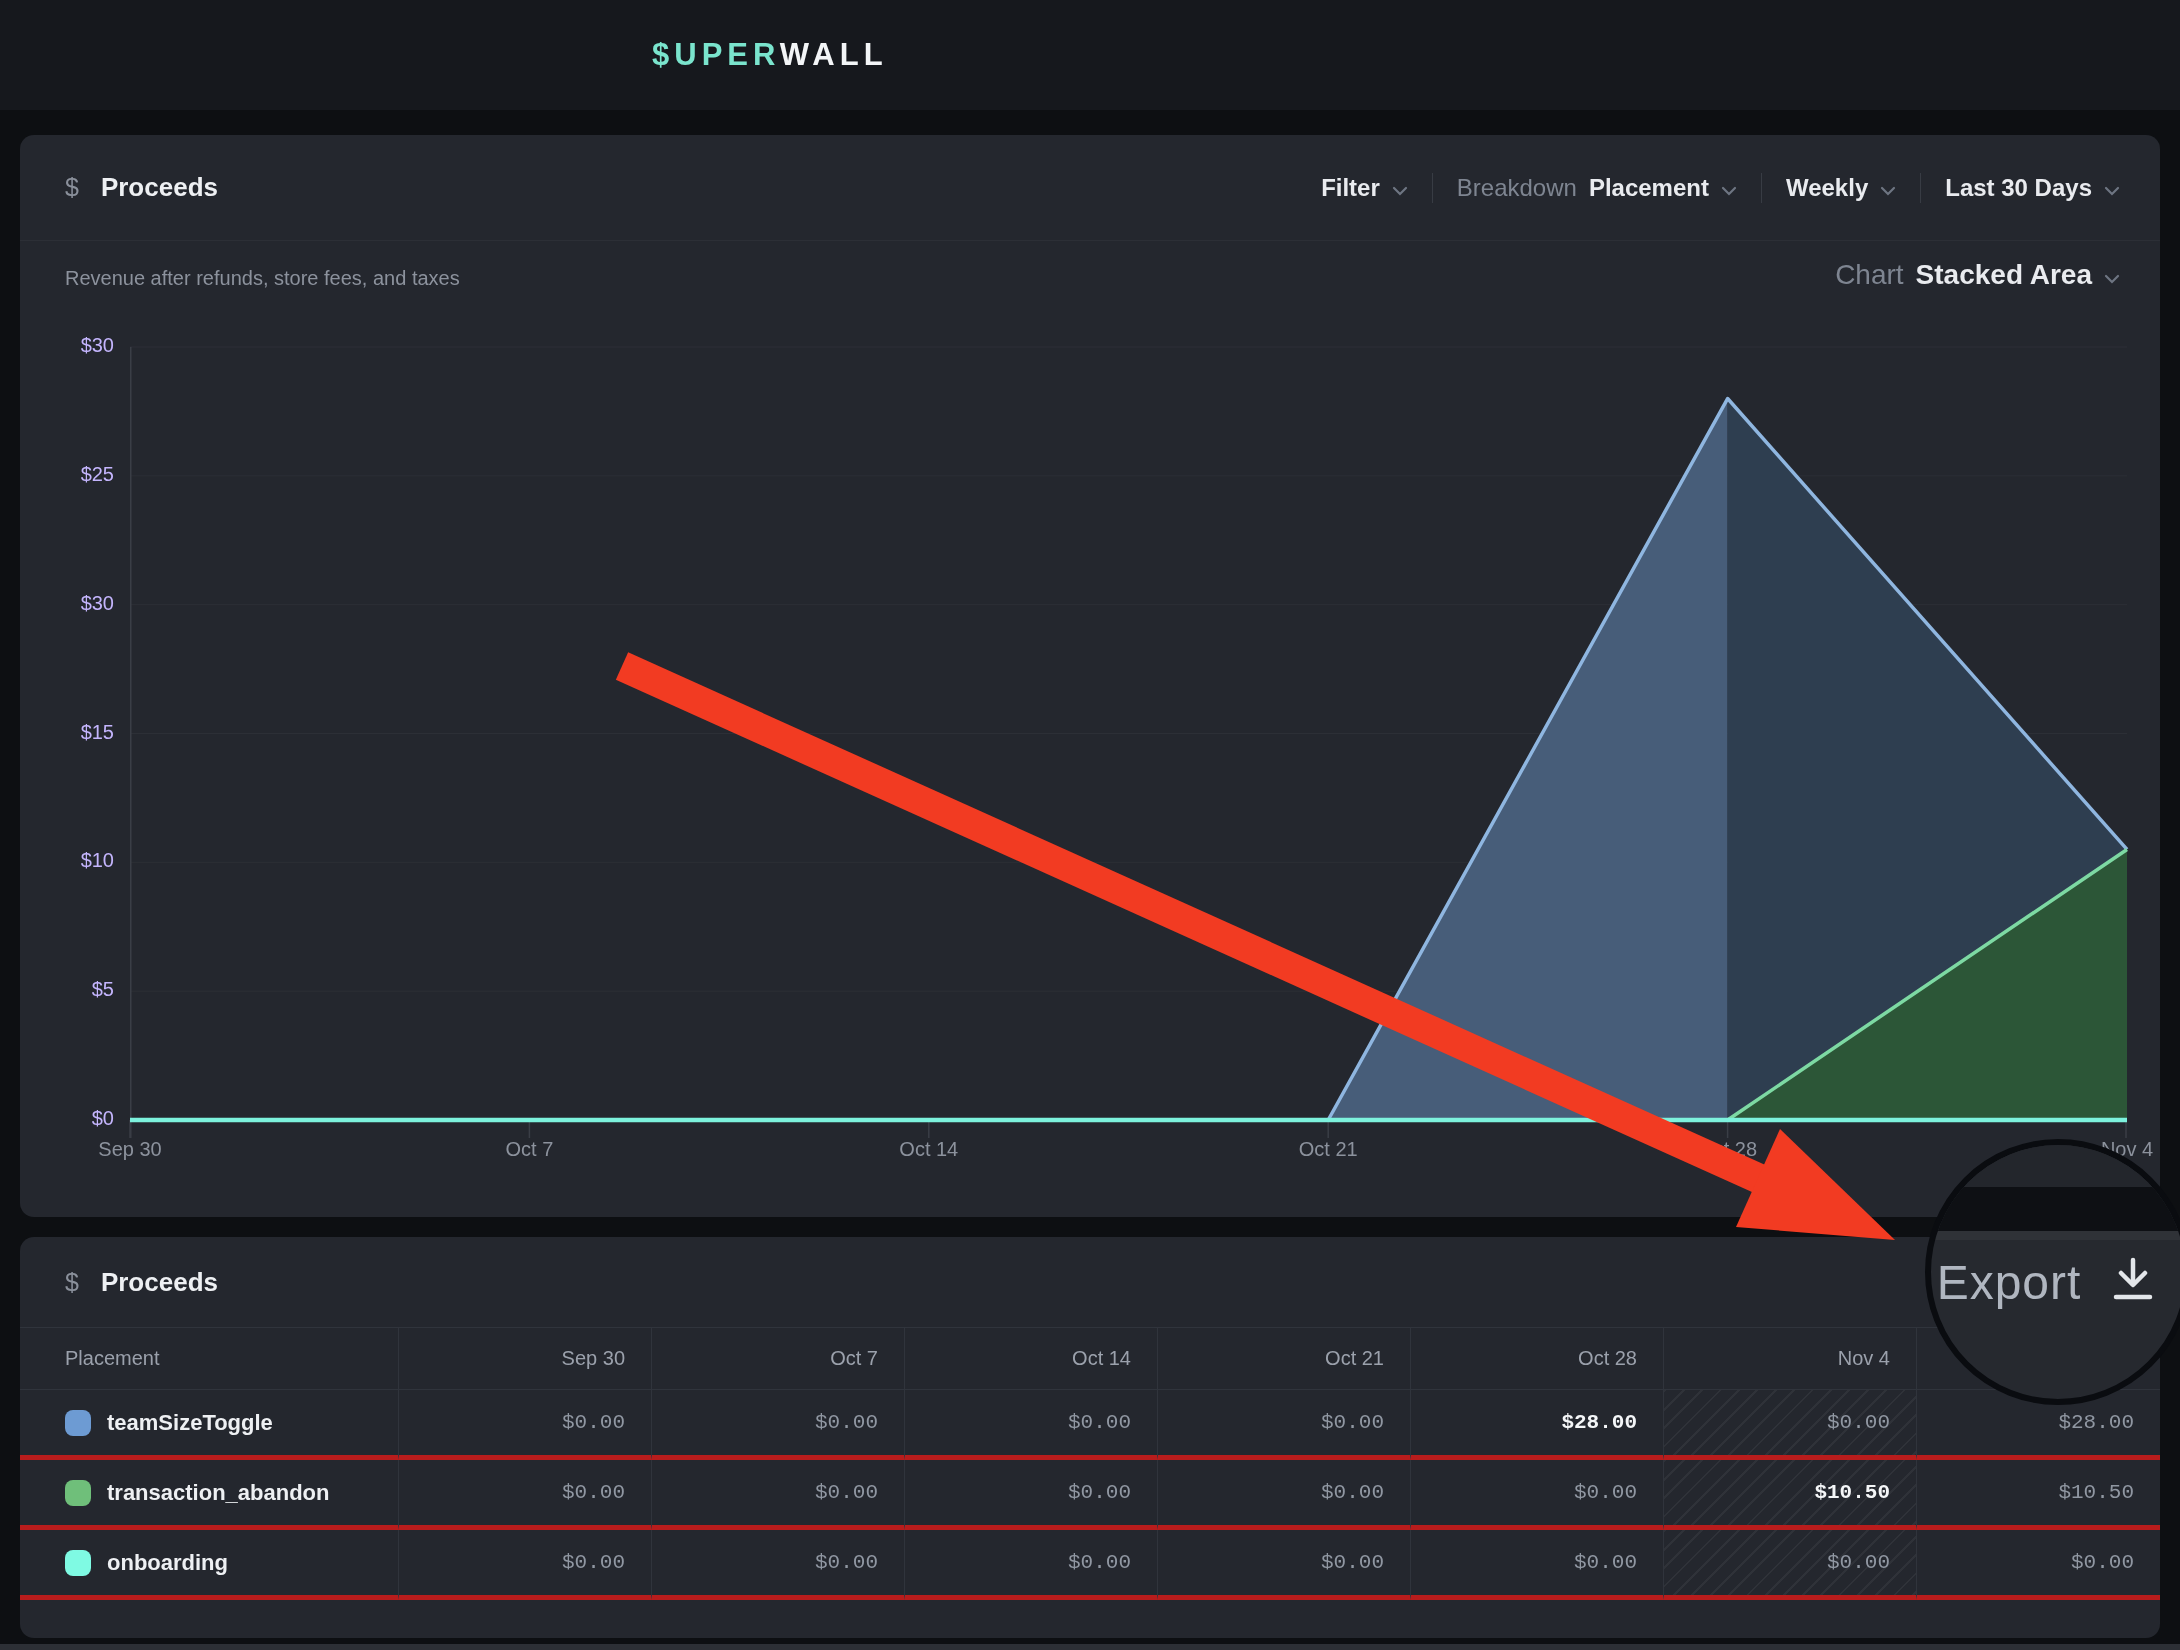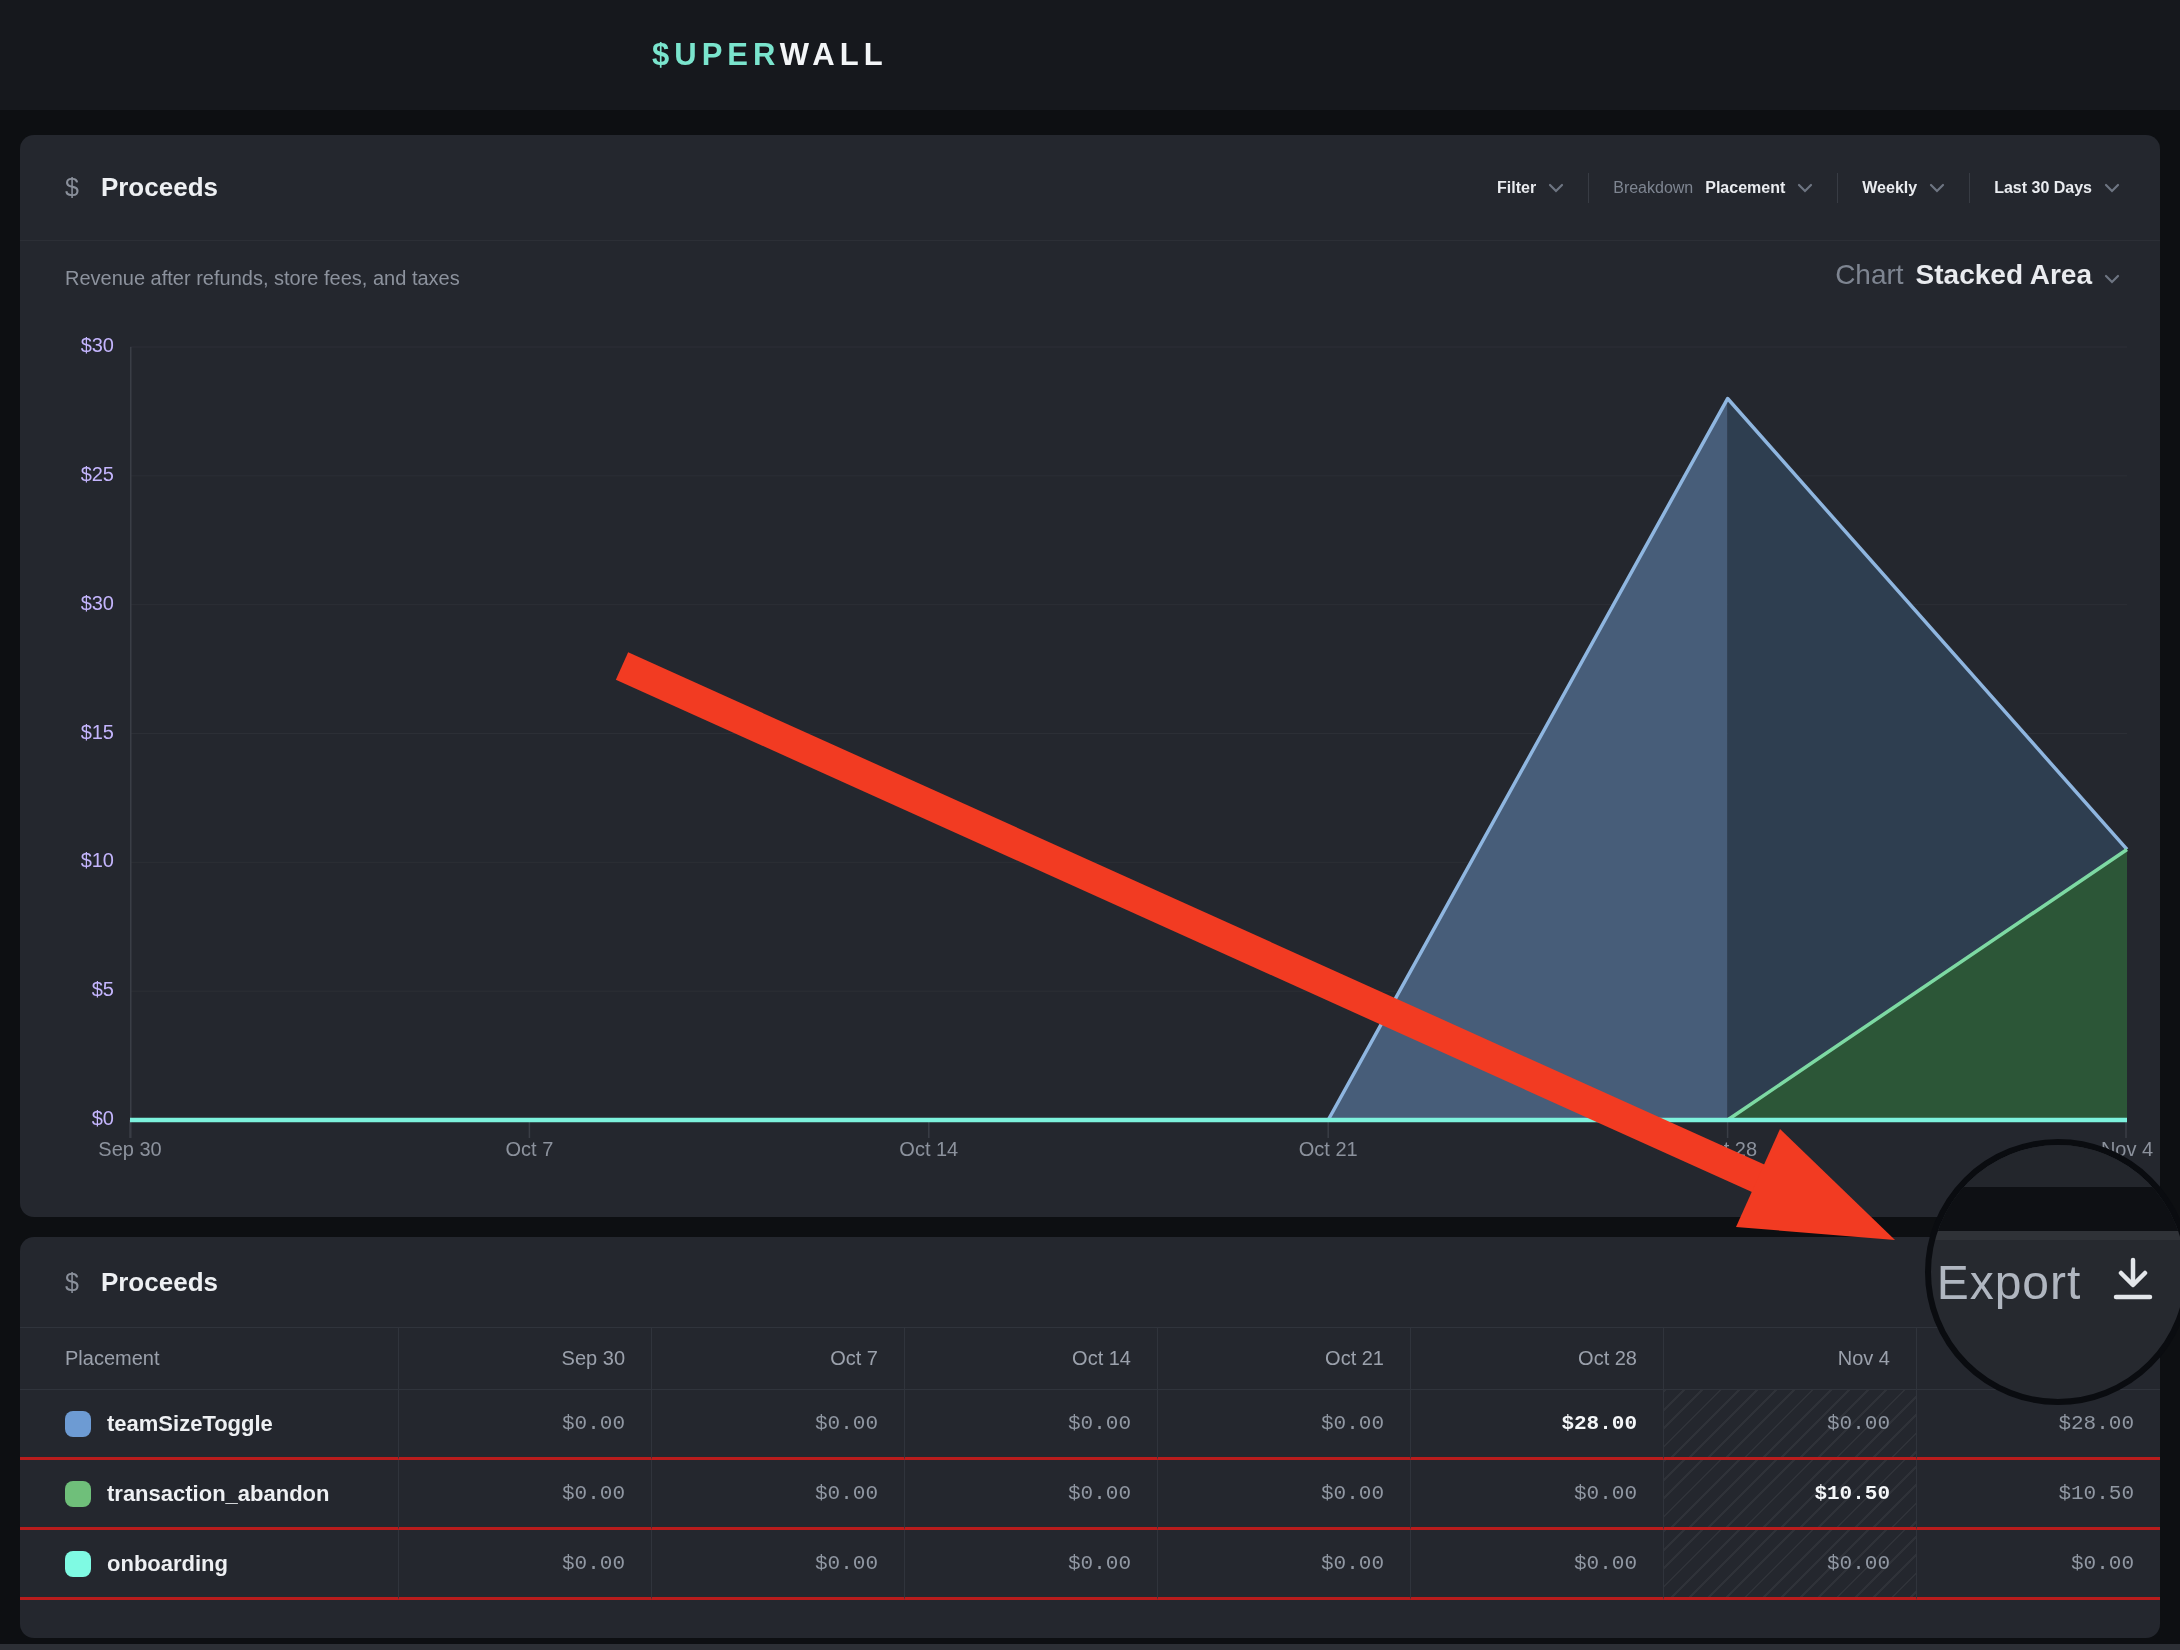--- a/index.html
+++ b/index.html
@@ -19,21 +19,21 @@
   #panel-table{left:20px;top:1237px;width:2140px;height:401px;}
 
   .panel-header{position:absolute;left:0;top:0;width:100%;height:105px;
     border-bottom:1px solid #2c2f36;}
   #panel-table .panel-header{height:90px;border-bottom:none;}
   .title-wrap{position:absolute;left:45px;top:0;height:100%;display:flex;align-items:center;gap:22px;}
   .dollar-icon{color:#8a909b;font-size:25px;font-weight:500;}
   .panel-title{font-size:26px;font-weight:600;color:#eef0f3;}
 
   .controls{position:absolute;right:40px;top:0;height:105px;display:flex;align-items:center;gap:24px;}
-  .ctrl{display:flex;align-items:center;gap:12px;font-size:16px;font-weight:600;color:#e9ebef;cursor:pointer;white-space:nowrap;}
+  .ctrl{display:flex;align-items:center;gap:12px;font-size:24px;font-weight:600;color:#e9ebef;cursor:pointer;white-space:nowrap;}
   .ctrl .lbl{color:#7e8591;font-weight:500;}
   .vdiv{width:1px;height:30px;background:#383c44;}
 
   .subtitle{position:absolute;left:45px;top:132px;font-size:20px;color:#8c929d;}
   .chart-select{position:absolute;right:40px;top:124px;display:flex;align-items:center;gap:12px;
     font-size:28px;font-weight:600;color:#e9ebef;cursor:pointer;}
   .chart-select .lbl{color:#7e8591;font-weight:500;}
 
   #chart-svg{position:absolute;left:110px;top:212px;overflow:visible;}
   .ylab{position:absolute;left:20px;width:74px;text-align:right;font-size:20px;color:#c4b5fd;}
@@ -41,21 +41,21 @@
 
   
   #table{position:absolute;left:0;top:90px;width:2140px;}
   .trow{display:grid;grid-template-columns:379px repeat(6,253px) 1fr;}
   .cell{display:flex;align-items:center;justify-content:flex-end;
     padding-right:26px;border-right:1px solid #30343c;box-sizing:border-box;}
   .cell.last{border-right:none;}
   .cell.first{justify-content:flex-start;padding-left:45px;padding-right:10px;}
   .th{height:63px;border-top:1px solid #30343c;border-bottom:1px solid #30343c;
     color:#9ba1ac;font-size:20px;font-weight:500;}
-  .td{height:70px;border-bottom:3px solid #b91c1c;align-items:center;}
+  .td{height:70px;border-bottom:5px solid #b91c1c;align-items:center;}
   .val{font-family:"Liberation Mono","DejaVu Sans Mono",monospace;font-size:21px;color:#9097a2;}
   .val.em{color:#f4f6f8;font-weight:700;}
   .hatch{background-image:repeating-linear-gradient(135deg,
       rgba(255,255,255,0.05) 0px, rgba(255,255,255,0.05) 2px,
       transparent 2px, transparent 13px);}
   .name-cell{gap:16px;font-size:22px;font-weight:600;color:#eef0f3;}
   .swatch{width:26px;height:26px;border-radius:8px;flex:0 0 auto;}
 
   
   #arrow-svg{position:absolute;left:0;top:0;z-index:15;pointer-events:none;}

